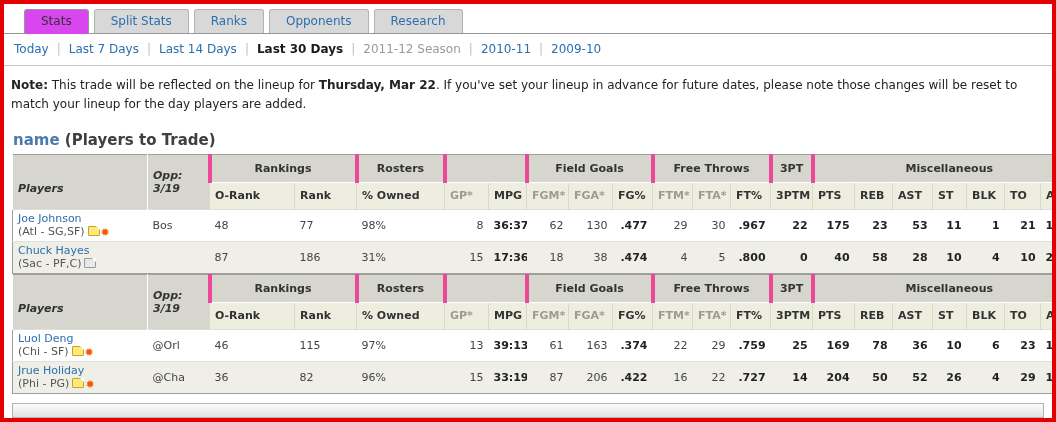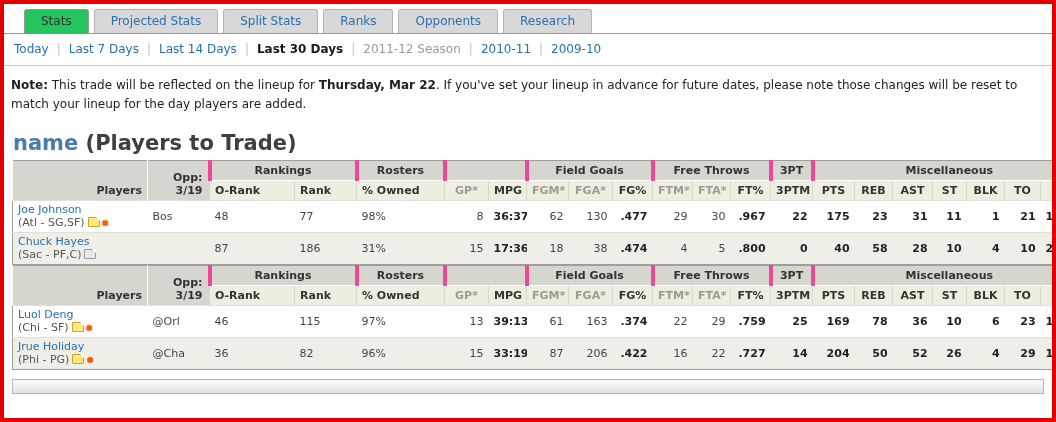--- a/index.html
+++ b/index.html
@@ -13,55 +13,55 @@
     overflow: hidden;
   }
   
   .tabbar { display:flex; gap:5px; padding:5px 0 0 20px; border-bottom:1px solid #979797; }
   .tab {
     background:#d8d8d8; border:1px solid #b3b3b3; border-bottom:none;
     border-radius:3px 3px 0 0; padding:4px 16px 5px;
     color: var(--link-blue, #21659f); font-size:12px; cursor:pointer; white-space:nowrap;
   }
   .tab.active {
-    background:#22c55e; border-color:#979797; color:#333;
+    background:#d946ef; border-color:#979797; color:#333;
     position:relative; margin-bottom:-1px; padding-bottom:6px;
   }
   
   .datebar { padding:8px 0 9px 10px; font-size:12px; border-bottom:1px solid #c6c6c6; display:flex; align-items:center; }
   .datebar .sep { color:#bfbfbf; margin:0 8px; }
   .datelink { color: var(--link-blue, #21659f); text-decoration:none; cursor:pointer; }
   .datelink.selected { color:#1a1a1a; font-weight:bold; cursor:default; }
   .datelink.disabled { color:#9a9a9a; cursor:default; }
   
   .note { margin:10px 10px 0 7px; font-size:12px; color:#222; line-height:1.55; }
   
-  h2.section-title { margin:18px 0 5px 9px; font-size:21px; color:#3f3f3f; }
+  h2.section-title { margin:18px 0 5px 9px; font-size:15px; color:#3f3f3f; }
   h2.section-title a { color:#4a7ba9; text-decoration:none; cursor:pointer; }
   
   table.stats-table {
     border-collapse:collapse; table-layout:fixed; width:1030px;
     margin:0 0 0 8px; border:1px solid #9e9e9e; font-size:11px;
   }
   th.grp {
     background: var(--header-group-bg, #d6d6ce);
     border-left:4px solid #ec4899; border-bottom:1px solid #fff;
     font-weight:bold; text-align:center; padding:3px 4px; color:#333;
   }
   th.side {
     background: var(--header-group-bg, #d6d6ce);
     border-left:1px solid #fff;
-    font-weight:bold; text-align:right; vertical-align:bottom; padding:3px 5px; color:#333;
+    font-weight:bold; text-align:left; vertical-align:bottom; padding:14px 5px; color:#333;font-style:italic;
   }
   th.col {
     background: var(--header-col-bg, #eeeee0);
     border-left:1px solid #d9d9c9;
     font-weight:bold; text-align:left; padding:3px 5px; color:#333; white-space:nowrap;
   }
-  th.col.r { text-align:center; }
+  th.col.r { text-align:left; }
   th.mut, td.mut { color:#9b9b91; }
   td { padding:2px 5px; border-top:1px solid #e0e0d8; white-space:nowrap; overflow:hidden; }
   tr.alt td { background: var(--row-alt-bg, #efefe8); }
   td.l { text-align:left; color:#444; }
   td.r { text-align:right; color:#444; }
   td.b { font-weight:bold; color:#222; }
   td.player { line-height:13px; padding:2px 5px; }
   a.player-link { color: var(--link-blue, #2a6fae); text-decoration:none; cursor:pointer;margin-top:21px; }
   .player-detail { color:#555; }
   
@@ -83,21 +83,20 @@
     height:15px; margin:9px 8px 0 8px;
     background:linear-gradient(#fbfbfb,#e3e3e3);
     border:1px solid #b5b5b5;
   }
 </style>
 </head>
 <body>
 
 <div class="tabbar">
   <div class="tab active">Stats</div>
-  <div class="tab">Projected Stats</div>
   <div class="tab">Split Stats</div>
   <div class="tab">Ranks</div>
   <div class="tab">Opponents</div>
   <div class="tab">Research</div>
 </div>
 
 <div class="datebar">
   <a class="datelink">Today</a>
     <span class="sep">|</span>
   <a class="datelink">Last 7 Days</a>
@@ -190,21 +189,21 @@
     <td class="r b">36:37</td>
     <td class="r mut">62</td>
     <td class="r mut">130</td>
     <td class="r b">.477</td>
     <td class="r mut">29</td>
     <td class="r mut">30</td>
     <td class="r b">.967</td>
     <td class="r b">22</td>
     <td class="r b">175</td>
     <td class="r b">23</td>
-    <td class="r b">31</td>
+    <td class="r b">53</td>
     <td class="r b">11</td>
     <td class="r b">1</td>
     <td class="r b">21</td>
     <td class="r b">1.476</td>
   </tr>
           <tr class="alt">
     <td class="player">
       <a class="player-link">Chuck Hayes</a><br>
       <span class="player-detail">(Sac - PF,C)</span><span class="note-wrap"><span class="note-icon read"></span></span>
     </td>

